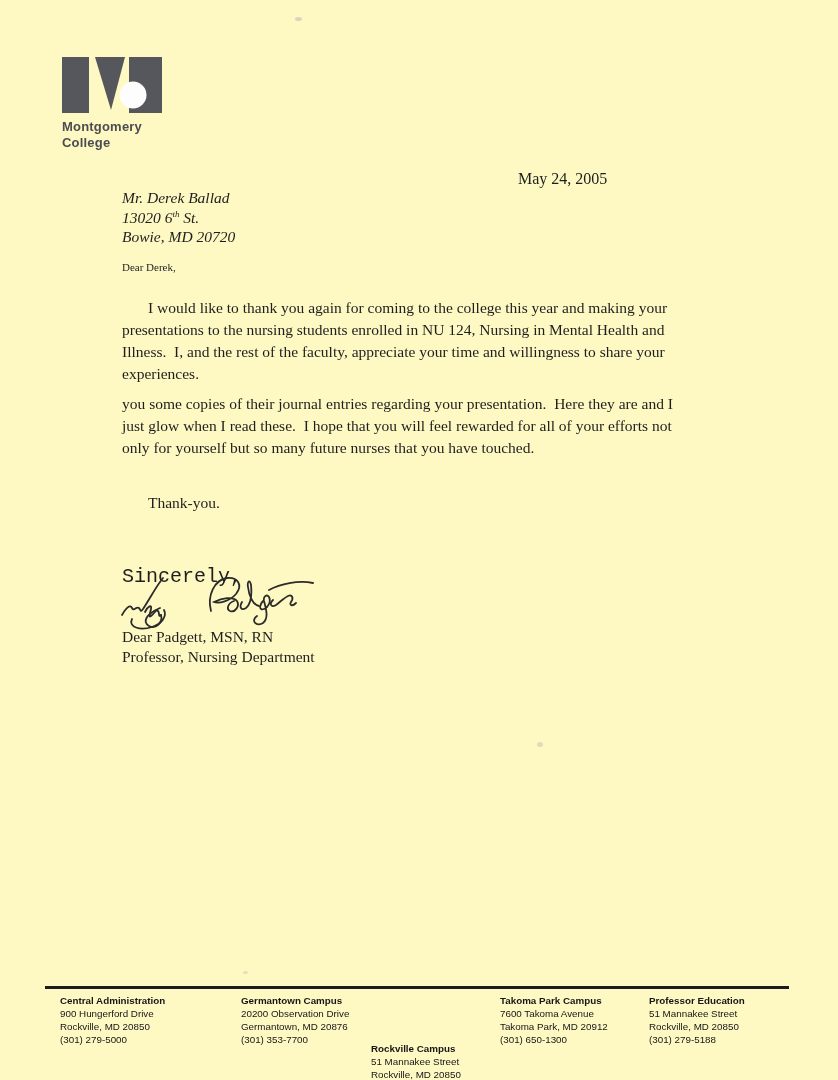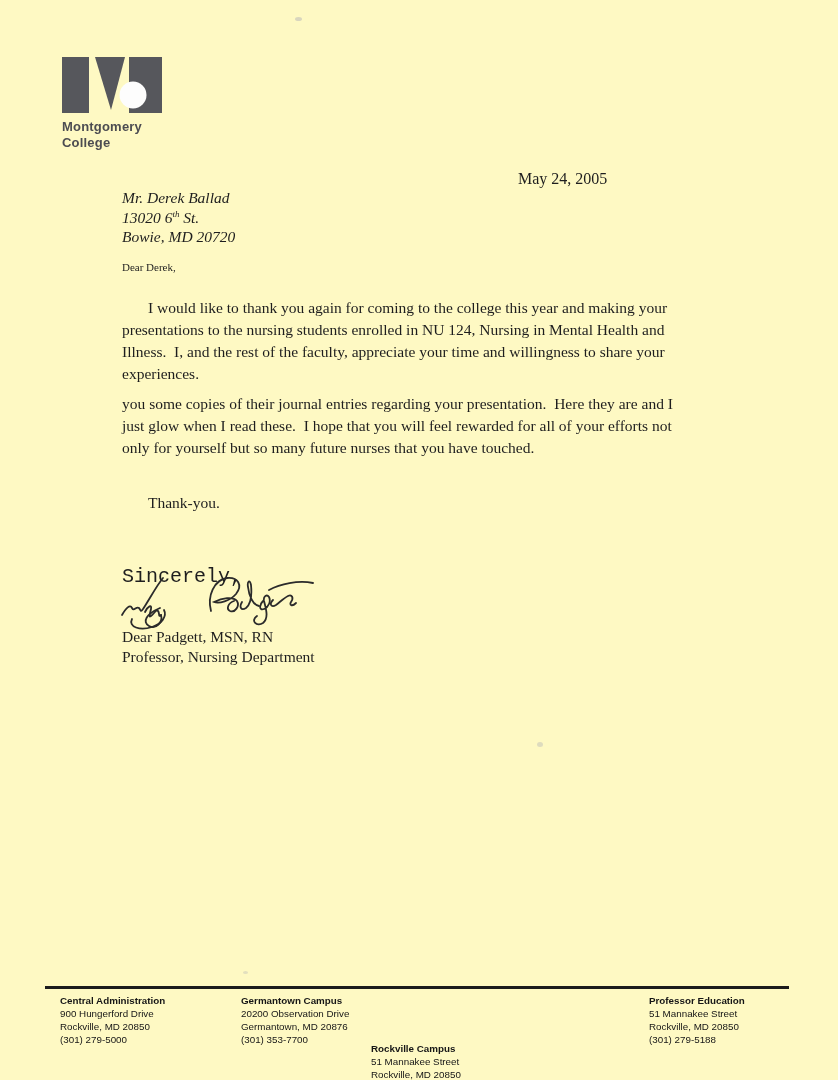--- a/index.html
+++ b/index.html
@@ -124,20 +124,26 @@
     <div>20200 Observation Drive</div>
     <div>Germantown, MD 20876</div>
     <div>(301) 353-7700</div>
   </div>
   <div class="footer-col fc3">
     <div class="col-title">Rockville Campus</div>
     <div>51 Mannakee Street</div>
     <div>Rockville, MD 20850</div>
     <div>(301) 279-5000</div>
   </div>
+  <div class="footer-col fc4">
+    <div class="col-title">Takoma Park Campus</div>
+    <div>7600 Takoma Avenue</div>
+    <div>Takoma Park, MD 20912</div>
+    <div>(301) 650-1300</div>
+  </div>
   <div class="footer-col fc5">
     <div class="col-title">Professor Education</div>
     <div>51 Mannakee Street</div>
     <div>Rockville, MD 20850</div>
     <div>(301) 279-5188</div>
   </div>
 
   <div class="speck sp1"></div>
   <div class="speck sp2"></div>
   <div class="speck sp3"></div>

